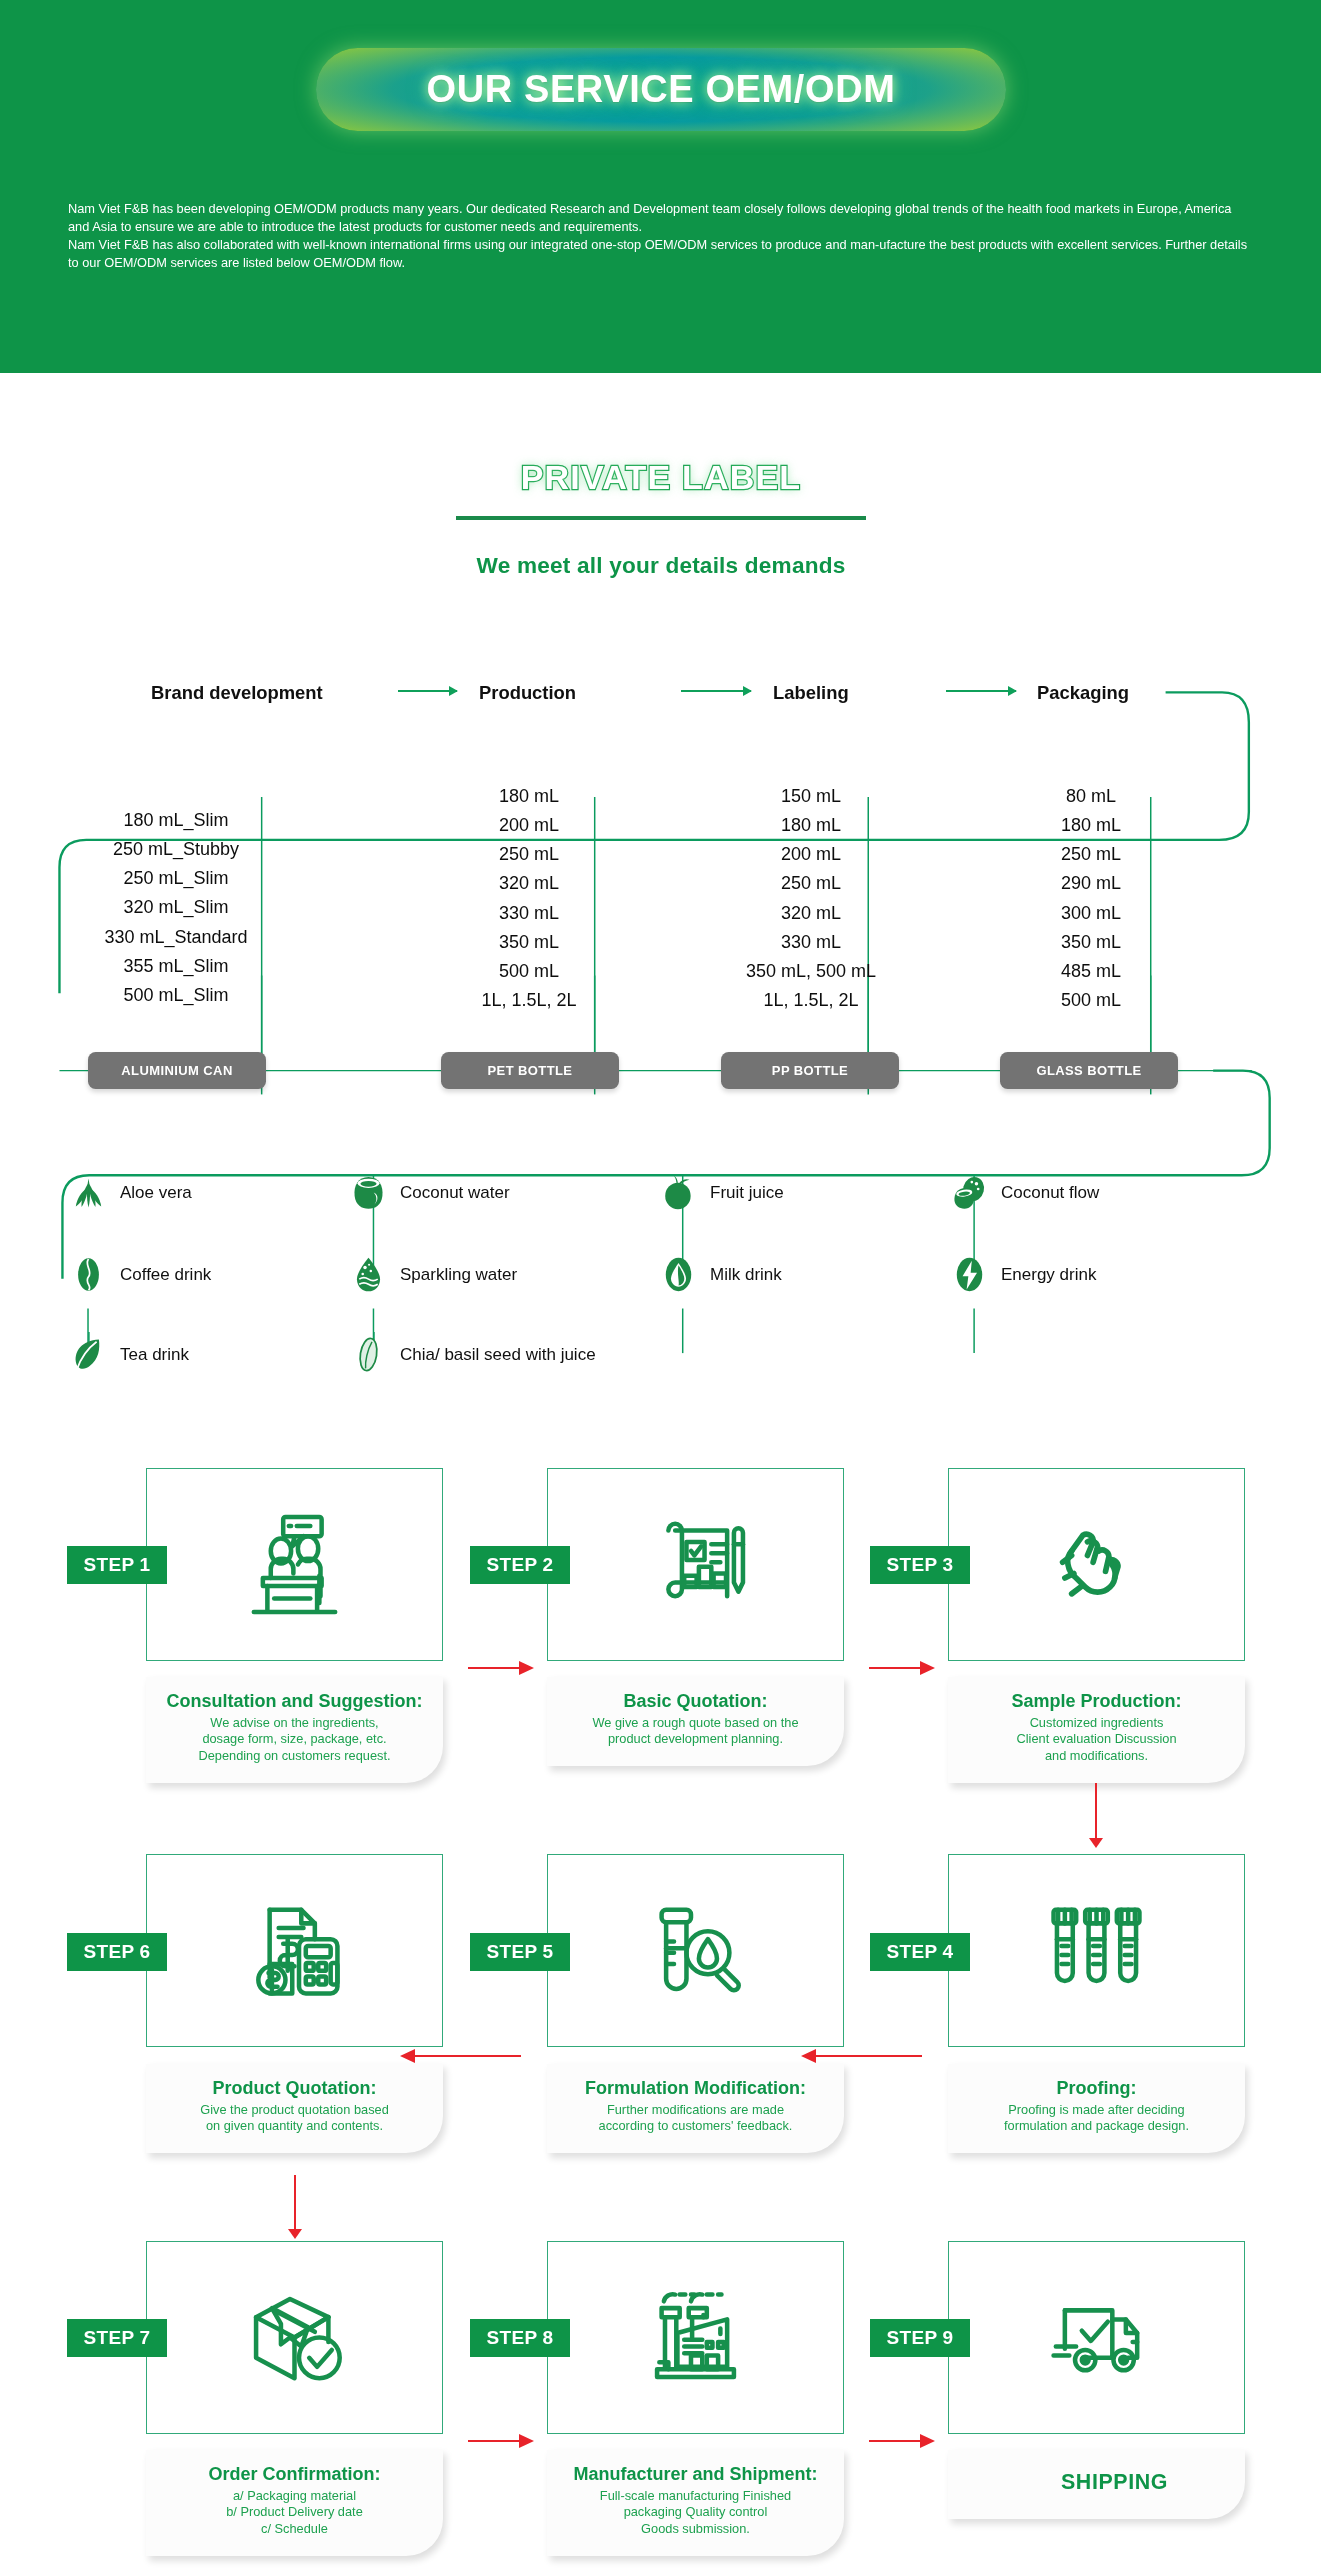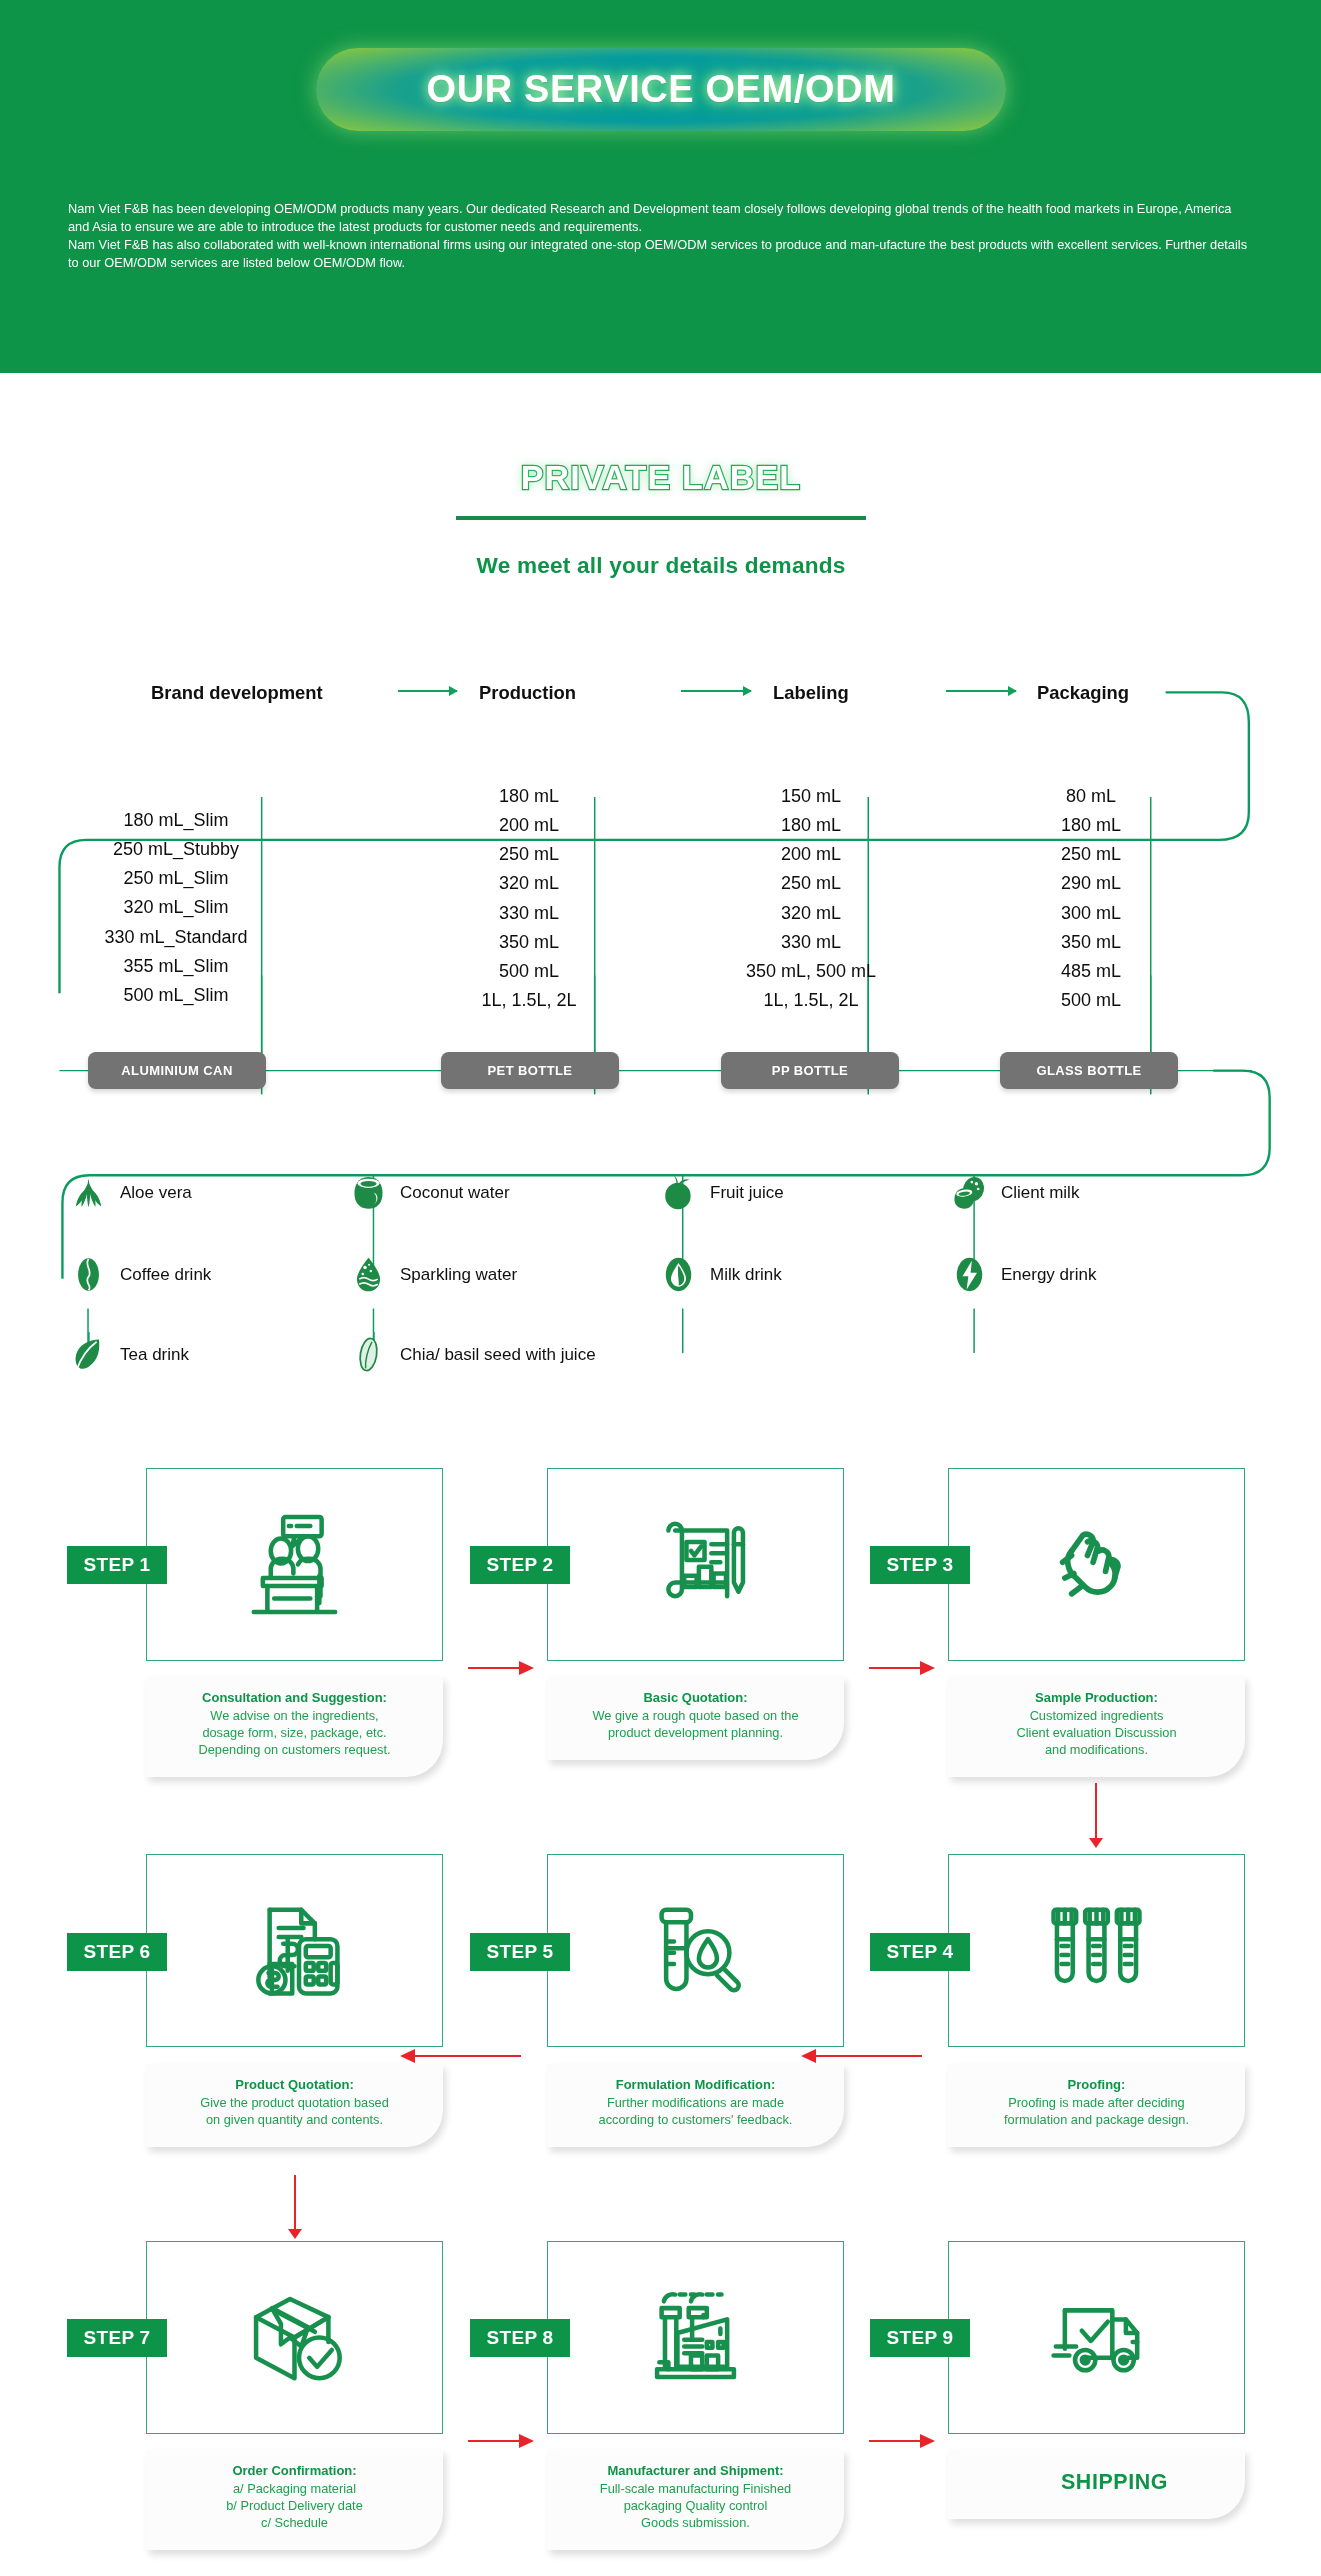--- a/index.html
+++ b/index.html
@@ -197,21 +197,21 @@
     position: absolute;
     width: 297px;
     background: #fcfcfc;
     border-radius: 0 0 37px 0;
     box-shadow: 3px 4.2px 7.1px rgba(0,0,0,0.13);
     padding: 13px 15.5px 18px 15.5px;
     text-align: center;
   }
   .step-card-title {
     color: #0e9448;
-    font-size: 13px;
+    font-size: 18px;
     font-weight: bold;
     line-height: 1.3;
     margin-bottom: 1.2px;
   }
   .step-card-body {
     color: #1da14f;
     font-size: 12.8px;
     line-height: 1.32;
     white-space: pre-line;
   }
@@ -394,21 +394,21 @@
   <div class="prod pr-c3 pr-r0">
     <svg class="prod-icon" viewBox="0 0 64 64">
       <ellipse cx="39" cy="26" rx="18" ry="21" fill="#1d8a46" transform="rotate(14 39 26)"></ellipse>
       <circle cx="44" cy="17" r="3" fill="#ffffff"></circle>
       <circle cx="36" cy="14" r="2.3" fill="#ffffff"></circle>
       <circle cx="47" cy="26" r="2.3" fill="#ffffff"></circle>
       <path d="M26 24 C11 24 5 34 6 46 C7 55 14 60 23 60 C33 60 40 53 40 42 C40 31 35 24 26 24Z" fill="#1d8a46"></path>
       <ellipse cx="23" cy="33" rx="14" ry="6" fill="#ffffff" transform="rotate(-8 23 33)"></ellipse>
       <ellipse cx="23" cy="34" rx="10" ry="3.5" fill="#1d8a46" transform="rotate(-8 23 34)"></ellipse>
     </svg>
-    <span class="prod-label">Client milk</span>
+    <span class="prod-label">Coconut flow</span>
   </div>
 
   <div class="prod pr-c0 pr-r1">
     <svg class="prod-icon" viewBox="0 0 64 64">
       <ellipse cx="32" cy="32" rx="18" ry="28" fill="#1d8a46"></ellipse>
       <path d="M32 5 C24 16 40 26 32 36 C24 46 40 53 32 59" fill="none" stroke="#ffffff" stroke-width="3"></path>
     </svg>
     <span class="prod-label">Coffee drink</span>
   </div>
 

